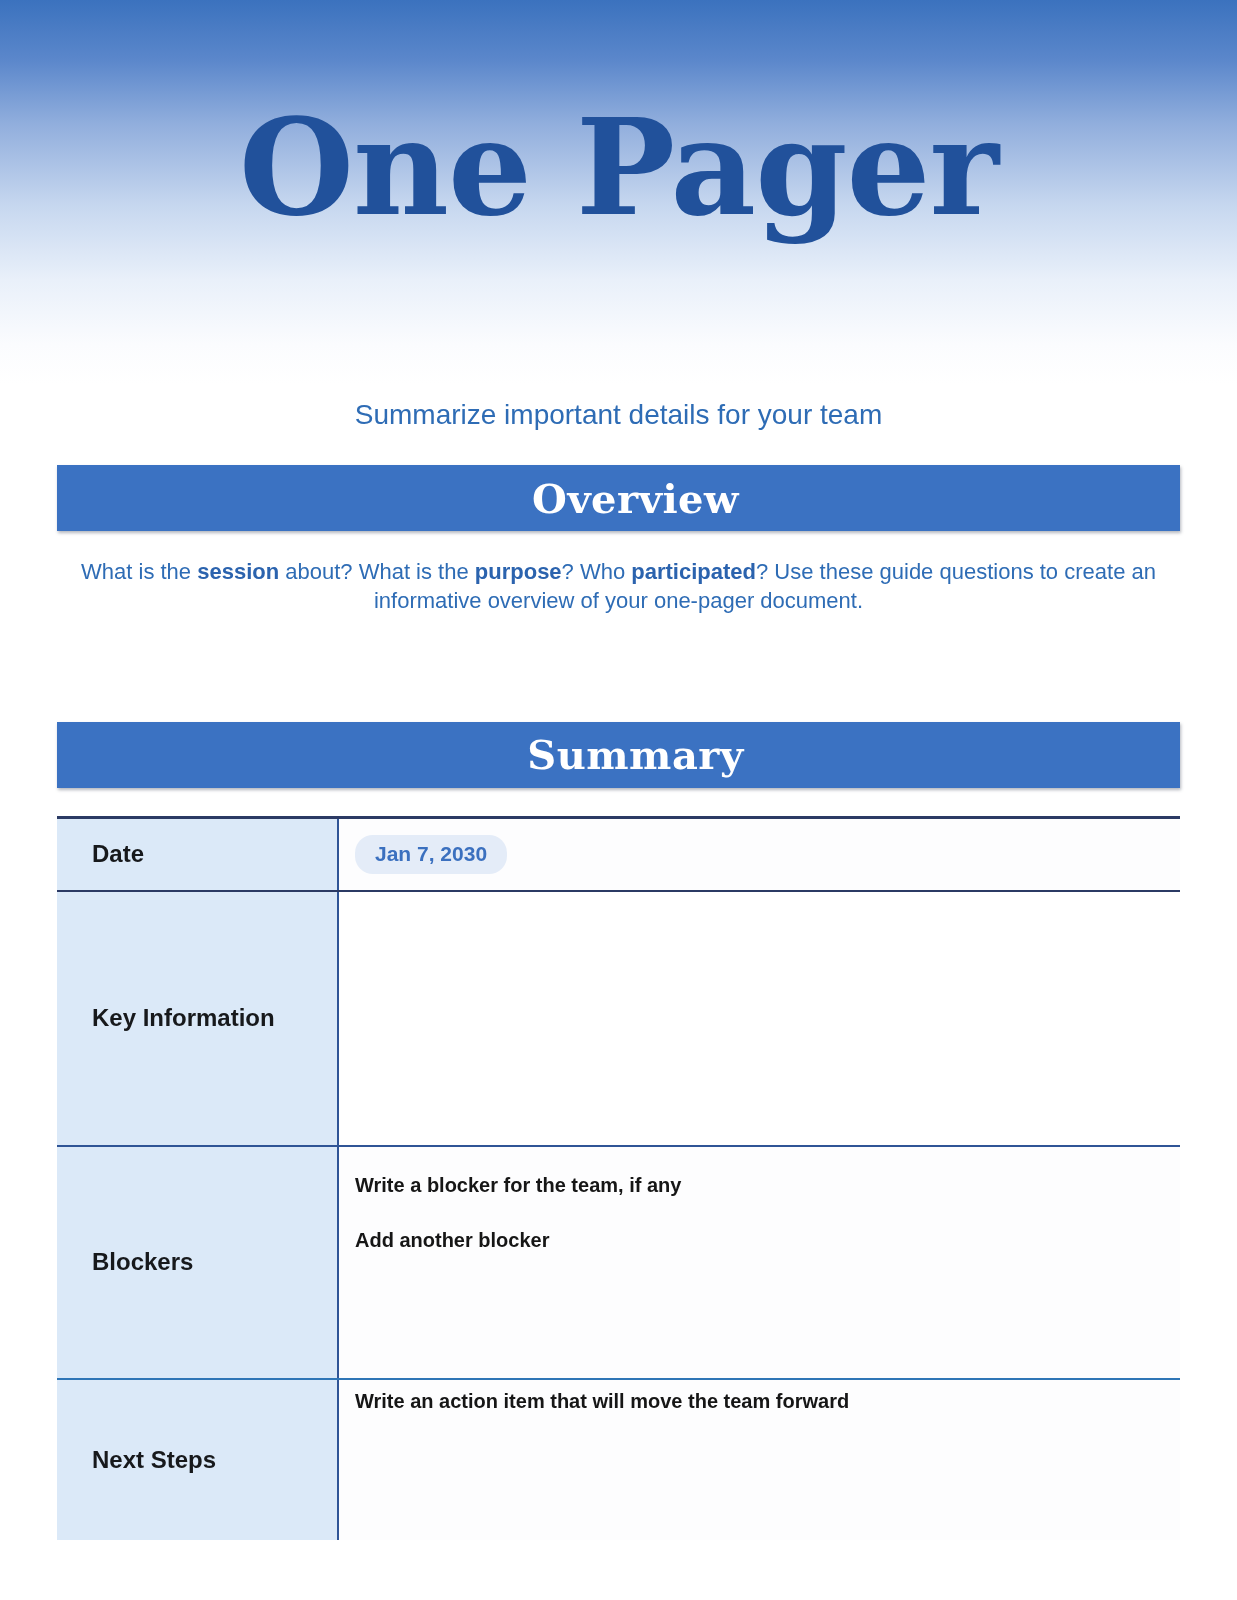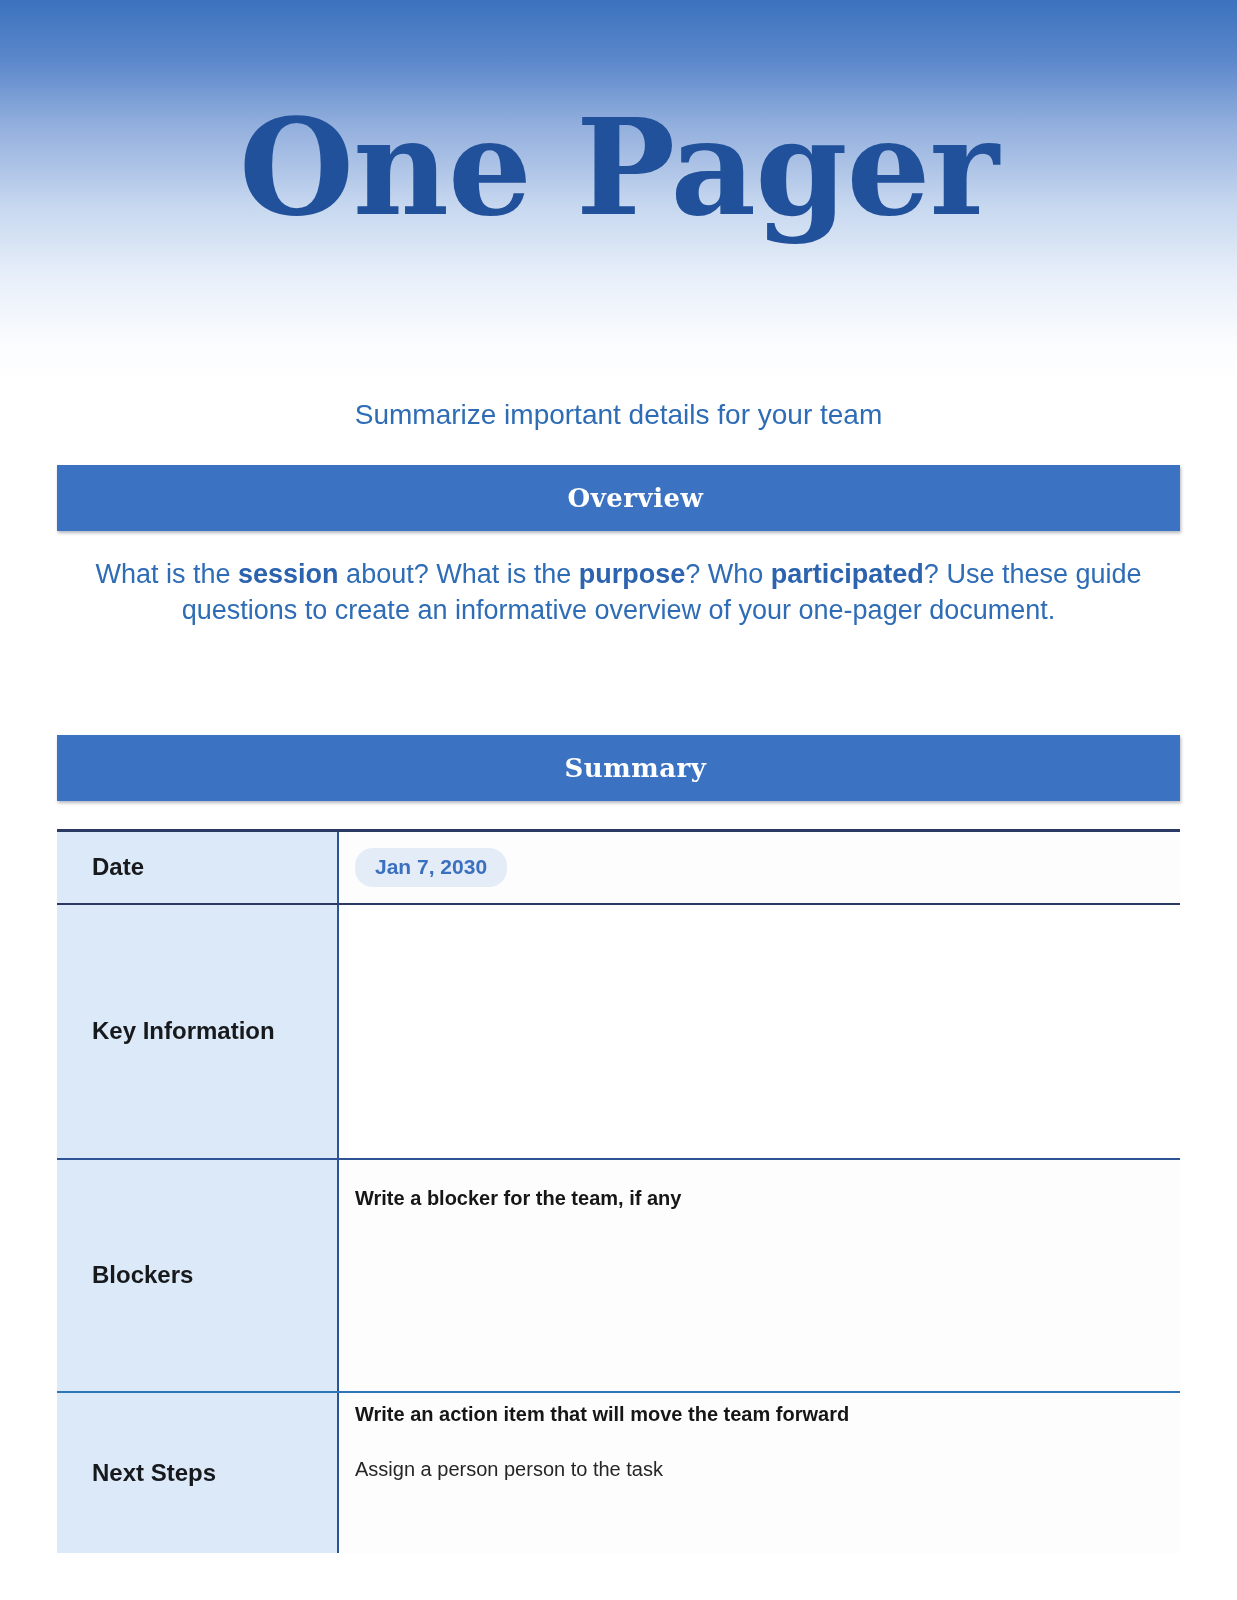--- a/index.html
+++ b/index.html
@@ -50,31 +50,31 @@
     display: flex;
     align-items: center;
     justify-content: center;
     box-shadow: 1px 2px 3px rgba(40,50,70,0.35);
   }
   .section-bar.overview { margin-top: 34px; }
   .section-bar.summary { margin-top: 106px; }
   .section-bar-text {
     font-family: "DejaVu Serif", "Liberation Serif", serif;
     font-weight: bold;
-    font-size: 26px;
+    font-size: 40px;
     color: #ffffff;
     letter-spacing: 0.5px;
     margin-left: 34px;
   }
   
   .intro {
     margin: 26px auto 0 auto;
     max-width: 1105px;
     text-align: center;
-    font-size: 27px;
+    font-size: 22px;
     line-height: 1.33;
     color: #2e6cb5;
   }
   .intro b { font-weight: 700; color: #2b63ae; }
   
   .summary-table {
     margin: 28px 57px 0 57px;
     border-top: 3px solid #2b3a64;
   }
   .t-row { display: flex; }
@@ -155,26 +155,26 @@
     </div>
 
     <div class="t-row r-keyinfo">
       <div class="t-label">Key Information</div>
     </div>
 
     <div class="t-row r-blockers">
       <div class="t-label">Blockers</div>
       <div class="t-content">
         <div class="item bold">Write a blocker for the team, if any</div>
+        <div class="item bold">Add another blocker</div>
       </div>
     </div>
 
     <div class="t-row r-next">
       <div class="t-label">Next Steps</div>
       <div class="t-content">
         <div class="item bold">Write an action item that will move the team forward</div>
-        <div class="item">Assign a person person to the task</div>
       </div>
     </div>
 
   </div>
 
 </div>
 
 </body></html>

